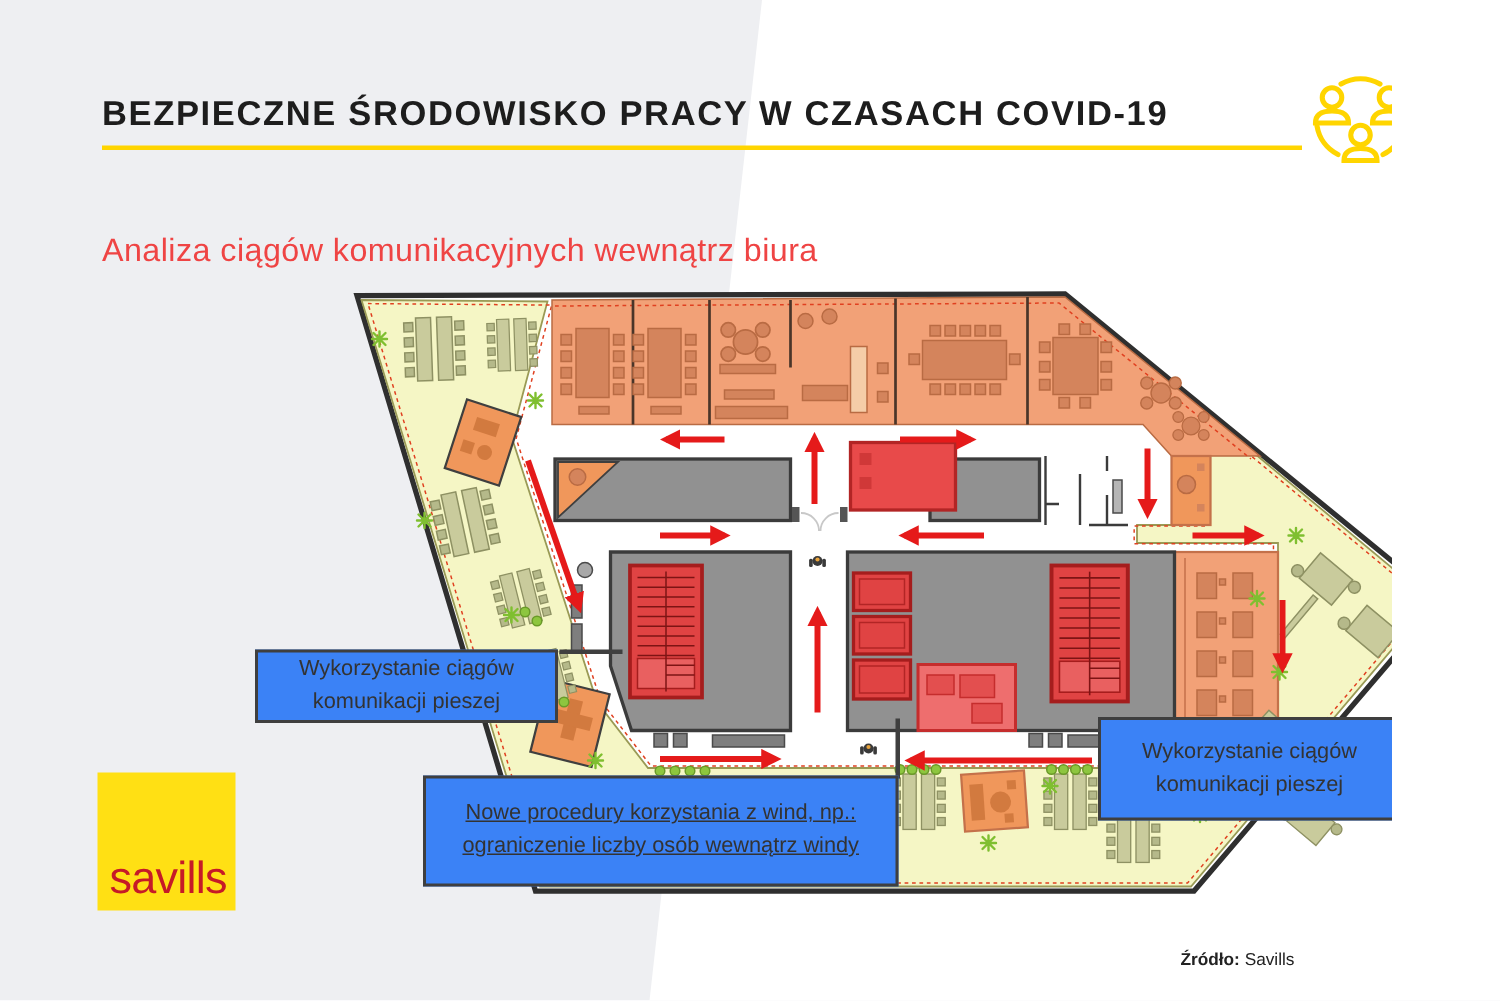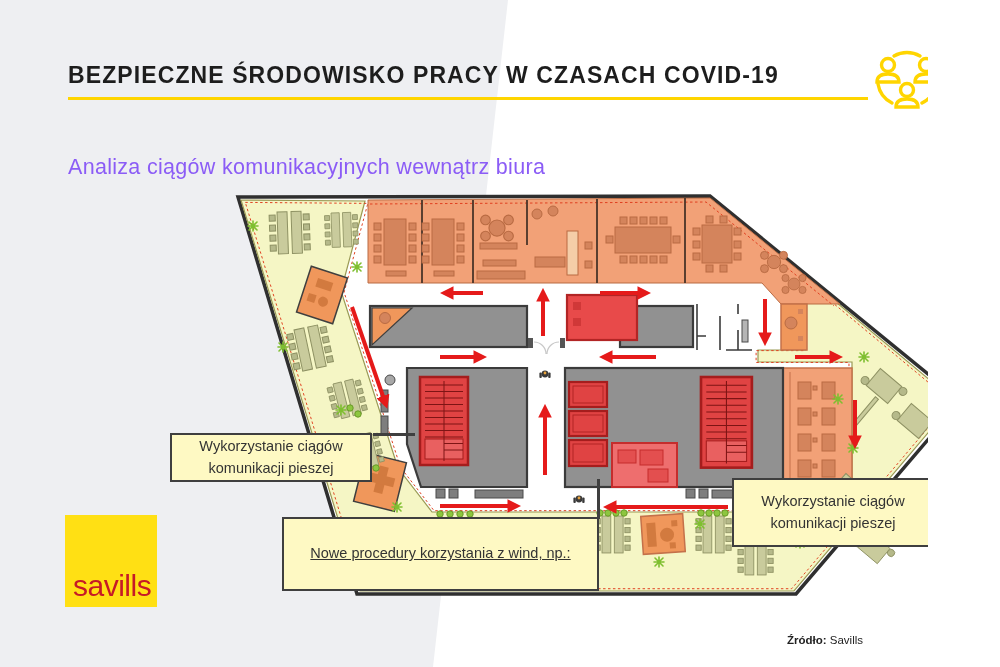--- a/index.html
+++ b/index.html
@@ -4,24 +4,24 @@
 <style>
   html,body{margin:0;padding:0;background:#fff;}
   #canvas{position:relative;width:928px;height:667px;overflow:hidden;
           font-family:"Liberation Sans",sans-serif;background:#fff;}
   .bg-gray{position:absolute;left:0;top:0;width:1000px;height:667px;
            background:#EEEFF2;clip-path:polygon(0 0,50.8% 0,43.3% 100%,0 100%);}
   .title{position:absolute;left:68px;top:62px;font-size:23px;font-weight:700;
          letter-spacing:1.1px;color:#1D1D1D;white-space:nowrap;}
   .underline{position:absolute;left:68px;top:97px;width:800px;height:3px;background:#FFD500;}
   .subtitle{position:absolute;left:68px;top:155px;font-size:21.5px;font-weight:400;
-            letter-spacing:.3px;color:#8b5cf6;white-space:nowrap;}
+            letter-spacing:.3px;color:#ef4444;white-space:nowrap;}
   .hicon{position:absolute;left:868px;top:48px;width:78px;height:68px;}
   #plan{position:absolute;left:0;top:0;width:1000px;height:667px;}
-  .ann{position:absolute;background:#fef9c3;border:2.5px solid #3F3F3F;color:#333;
+  .ann{position:absolute;background:#3b82f6;border:2.5px solid #3F3F3F;color:#333;
        display:flex;flex-direction:column;justify-content:center;align-items:center;
        font-size:14.5px;line-height:1.5;text-align:center;z-index:5;}
   #ann1{left:170px;top:433px;width:198px;height:45px;}
   #ann2{left:282px;top:517px;width:313px;height:70px;text-decoration:underline;}
   #ann3{left:732px;top:478px;width:198px;height:65px;}
   .leader{position:absolute;background:#3F3F3F;z-index:4;}
   #lead1{left:373px;top:433px;width:42px;height:2.5px;}
   #lead2{left:597px;top:479px;width:2.5px;height:40px;}
   .logo{position:absolute;left:65px;top:515px;width:92px;height:92px;background:#FFE014;z-index:3;}
   .logo span{position:absolute;left:8px;bottom:4px;font-size:30px;color:#C61A27;
@@ -359,20 +359,21 @@
 
   <div class="leader" id="lead1"></div>
   <div class="leader" id="lead2"></div>
 
   <div class="ann" id="ann1">
     <div>Wykorzystanie ciągów</div>
     <div>komunikacji pieszej</div>
   </div>
   <div class="ann" id="ann2">
     <div>Nowe procedury korzystania z wind, np.:</div>
+    <div>ograniczenie liczby osób wewnątrz windy</div>
   </div>
   <div class="ann" id="ann3">
     <div>Wykorzystanie ciągów</div>
     <div>komunikacji pieszej</div>
   </div>
 
   <div class="logo">
     <span>savills</span>
   </div>
 

